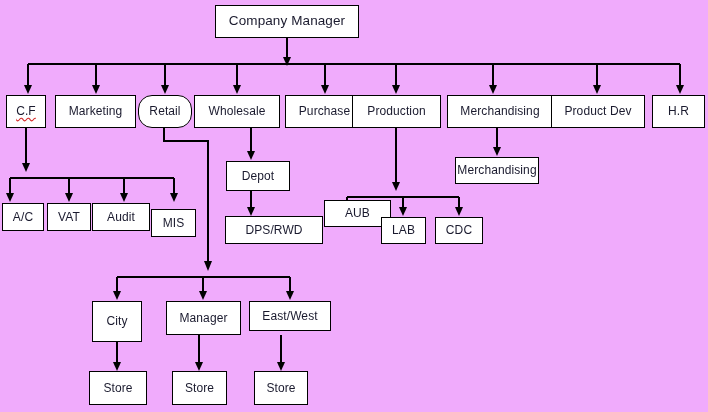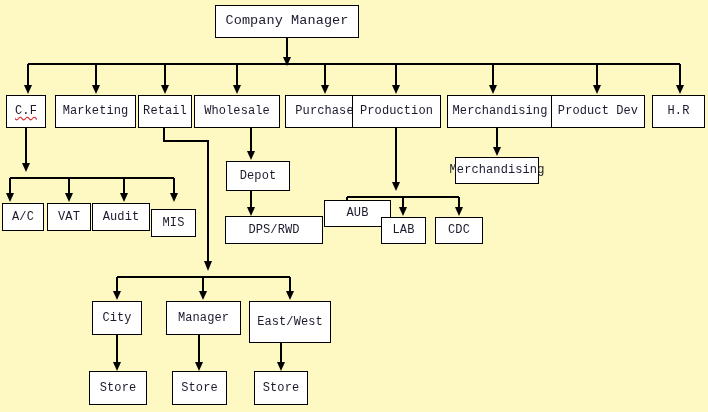--- a/index.html
+++ b/index.html
@@ -4,22 +4,22 @@
 <style>
   html, body {
     margin: 0;
     padding: 0;
     background: #ffffff;
   }
   #chart-canvas {
     position: relative;
     width: 708px;
     height: 412px;
-    background: #fef9c3;
-    font-family: Liberation Mono, monospace;
+    background: #f0abfc;
+    font-family: Liberation Sans, sans-serif;
     overflow: hidden;
   }
   .node {
     position: absolute;
     box-sizing: border-box;
     border: 1px solid #000000;
     background: #ffffff;
     color: #1a1a2e;
     display: flex;
     align-items: center;
@@ -180,21 +180,21 @@
 
   <div class="node root" style="left: 215px; top: 5px; width: 144px; height: 33px; border-color: rgb(0, 0, 0); background: rgb(255, 255, 255); color: rgb(26, 26, 46);">
       <span class="lbl">Company Manager</span>
     </div>
   <div class="node misspelled" style="left: 6px; top: 95px; width: 40px; height: 33px; border-color: rgb(0, 0, 0); background: rgb(255, 255, 255); color: rgb(26, 26, 46);">
       <span class="lbl">C.F</span>
     </div>
   <div class="node" style="left: 55px; top: 95px; width: 81px; height: 33px; border-color: rgb(0, 0, 0); background: rgb(255, 255, 255); color: rgb(26, 26, 46);">
       <span class="lbl">Marketing</span>
     </div>
-  <div class="node" style="left: 138px; top: 95px; width: 54px; height: 33px; border-color: rgb(0, 0, 0); background: rgb(255, 255, 255); color: rgb(26, 26, 46);">
+  <div class="node" style="left: 138px; top: 95px; width: 54px; height: 33px; border-color: rgb(0, 0, 0); background: rgb(255, 255, 255); color: rgb(26, 26, 46); border-radius: 14px;">
       <span class="lbl">Retail</span>
     </div>
   <div class="node" style="left: 194px; top: 95px; width: 86px; height: 33px; border-color: rgb(0, 0, 0); background: rgb(255, 255, 255); color: rgb(26, 26, 46);">
       <span class="lbl">Wholesale</span>
     </div>
   <div class="node" style="left: 285px; top: 95px; width: 79px; height: 33px; border-color: rgb(0, 0, 0); background: rgb(255, 255, 255); color: rgb(26, 26, 46);">
       <span class="lbl">Purchase</span>
     </div>
   <div class="node" style="left: 352px; top: 95px; width: 89px; height: 33px; border-color: rgb(0, 0, 0); background: rgb(255, 255, 255); color: rgb(26, 26, 46);">
       <span class="lbl">Production</span>
@@ -231,27 +231,27 @@
     </div>
   <div class="node" style="left: 381px; top: 217px; width: 45px; height: 27px; border-color: rgb(0, 0, 0); background: rgb(255, 255, 255); color: rgb(26, 26, 46);">
       <span class="lbl">LAB</span>
     </div>
   <div class="node" style="left: 435px; top: 217px; width: 48px; height: 27px; border-color: rgb(0, 0, 0); background: rgb(255, 255, 255); color: rgb(26, 26, 46);">
       <span class="lbl">CDC</span>
     </div>
   <div class="node" style="left: 455px; top: 157px; width: 84px; height: 27px; border-color: rgb(0, 0, 0); background: rgb(255, 255, 255); color: rgb(26, 26, 46);">
       <span class="lbl">Merchandising</span>
     </div>
-  <div class="node" style="left: 92px; top: 301px; width: 50px; height: 34px; border-color: rgb(0, 0, 0); background: rgb(255, 255, 255); color: rgb(26, 26, 46);">
+  <div class="node" style="left: 92px; top: 301px; width: 50px; height: 41px; border-color: rgb(0, 0, 0); background: rgb(255, 255, 255); color: rgb(26, 26, 46);">
       <span class="lbl">City</span>
     </div>
   <div class="node" style="left: 166px; top: 301px; width: 75px; height: 34px; border-color: rgb(0, 0, 0); background: rgb(255, 255, 255); color: rgb(26, 26, 46);">
       <span class="lbl">Manager</span>
     </div>
-  <div class="node" style="left: 249px; top: 301px; width: 82px; height: 42px; border-color: rgb(0, 0, 0); background: rgb(255, 255, 255); color: rgb(26, 26, 46); align-items: center;">
+  <div class="node" style="left: 249px; top: 301px; width: 82px; height: 30px; border-color: rgb(0, 0, 0); background: rgb(255, 255, 255); color: rgb(26, 26, 46); align-items: center;">
       <span class="lbl">East/West</span>
     </div>
   <div class="node" style="left: 89px; top: 371px; width: 58px; height: 34px; border-color: rgb(0, 0, 0); background: rgb(255, 255, 255); color: rgb(26, 26, 46);">
       <span class="lbl">Store</span>
     </div>
   <div class="node" style="left: 172px; top: 371px; width: 55px; height: 34px; border-color: rgb(0, 0, 0); background: rgb(255, 255, 255); color: rgb(26, 26, 46);">
       <span class="lbl">Store</span>
     </div>
   <div class="node" style="left: 254px; top: 371px; width: 54px; height: 34px; border-color: rgb(0, 0, 0); background: rgb(255, 255, 255); color: rgb(26, 26, 46);">
       <span class="lbl">Store</span>

